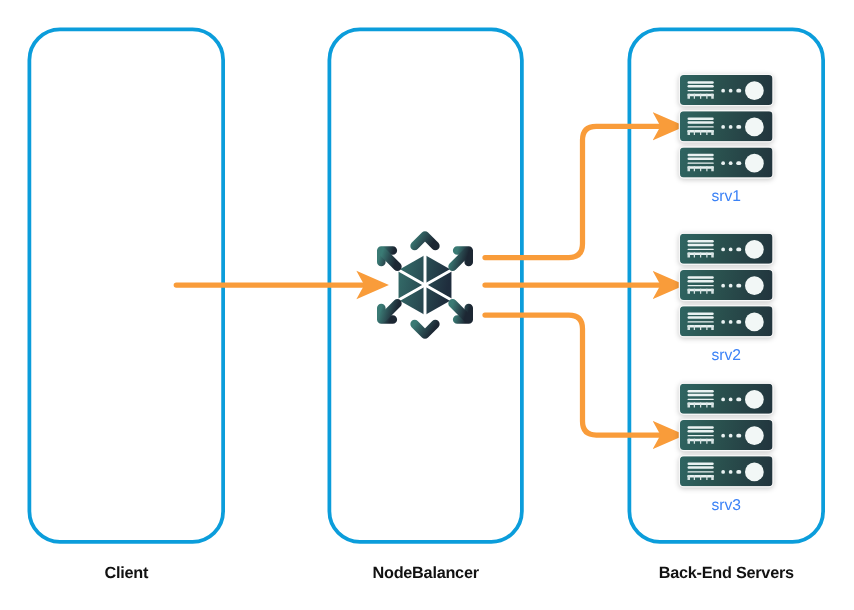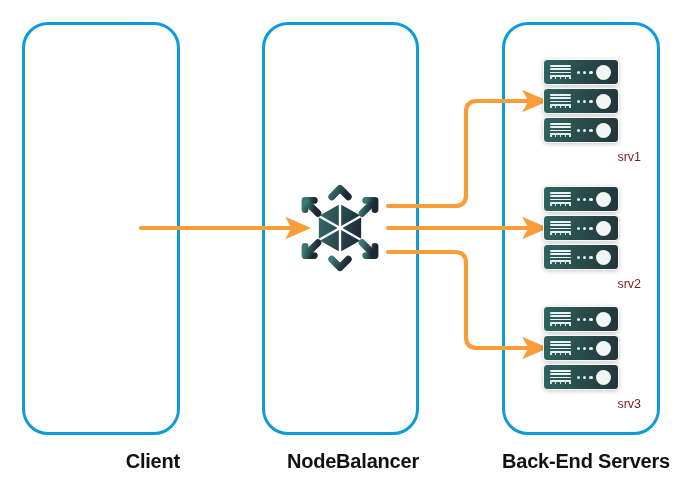--- a/index.html
+++ b/index.html
@@ -20,33 +20,33 @@
   
   .zone {
     position: absolute;
     border: 3px solid #0b9ddb;
     border-radius: 26px;
     box-sizing: border-box;
     background: transparent;
   }
   .zone-label {
     position: absolute;
-    text-align: right;
-    font-size: 20px;
+    text-align: center;
+    font-size: 13px;
     font-weight: bold;
     color: #111111;
     letter-spacing: -0.2px;
     white-space: nowrap;
   }
   
   .node-label {
     position: absolute;
-    text-align: right;
+    text-align: center;
     font-size: 12.5px;
-    color: #7f1d1d;
+    color: #3b82f6;
     white-space: nowrap;
   }
   
   .terminal {
     position: absolute;
     width: 76px;
     height: 46px;
     border-radius: 7px;
     background: linear-gradient(135deg, #2c5f5c 0%, #23443f 55%, #1d3a36 100%);
     border: 2px solid #17292b;

